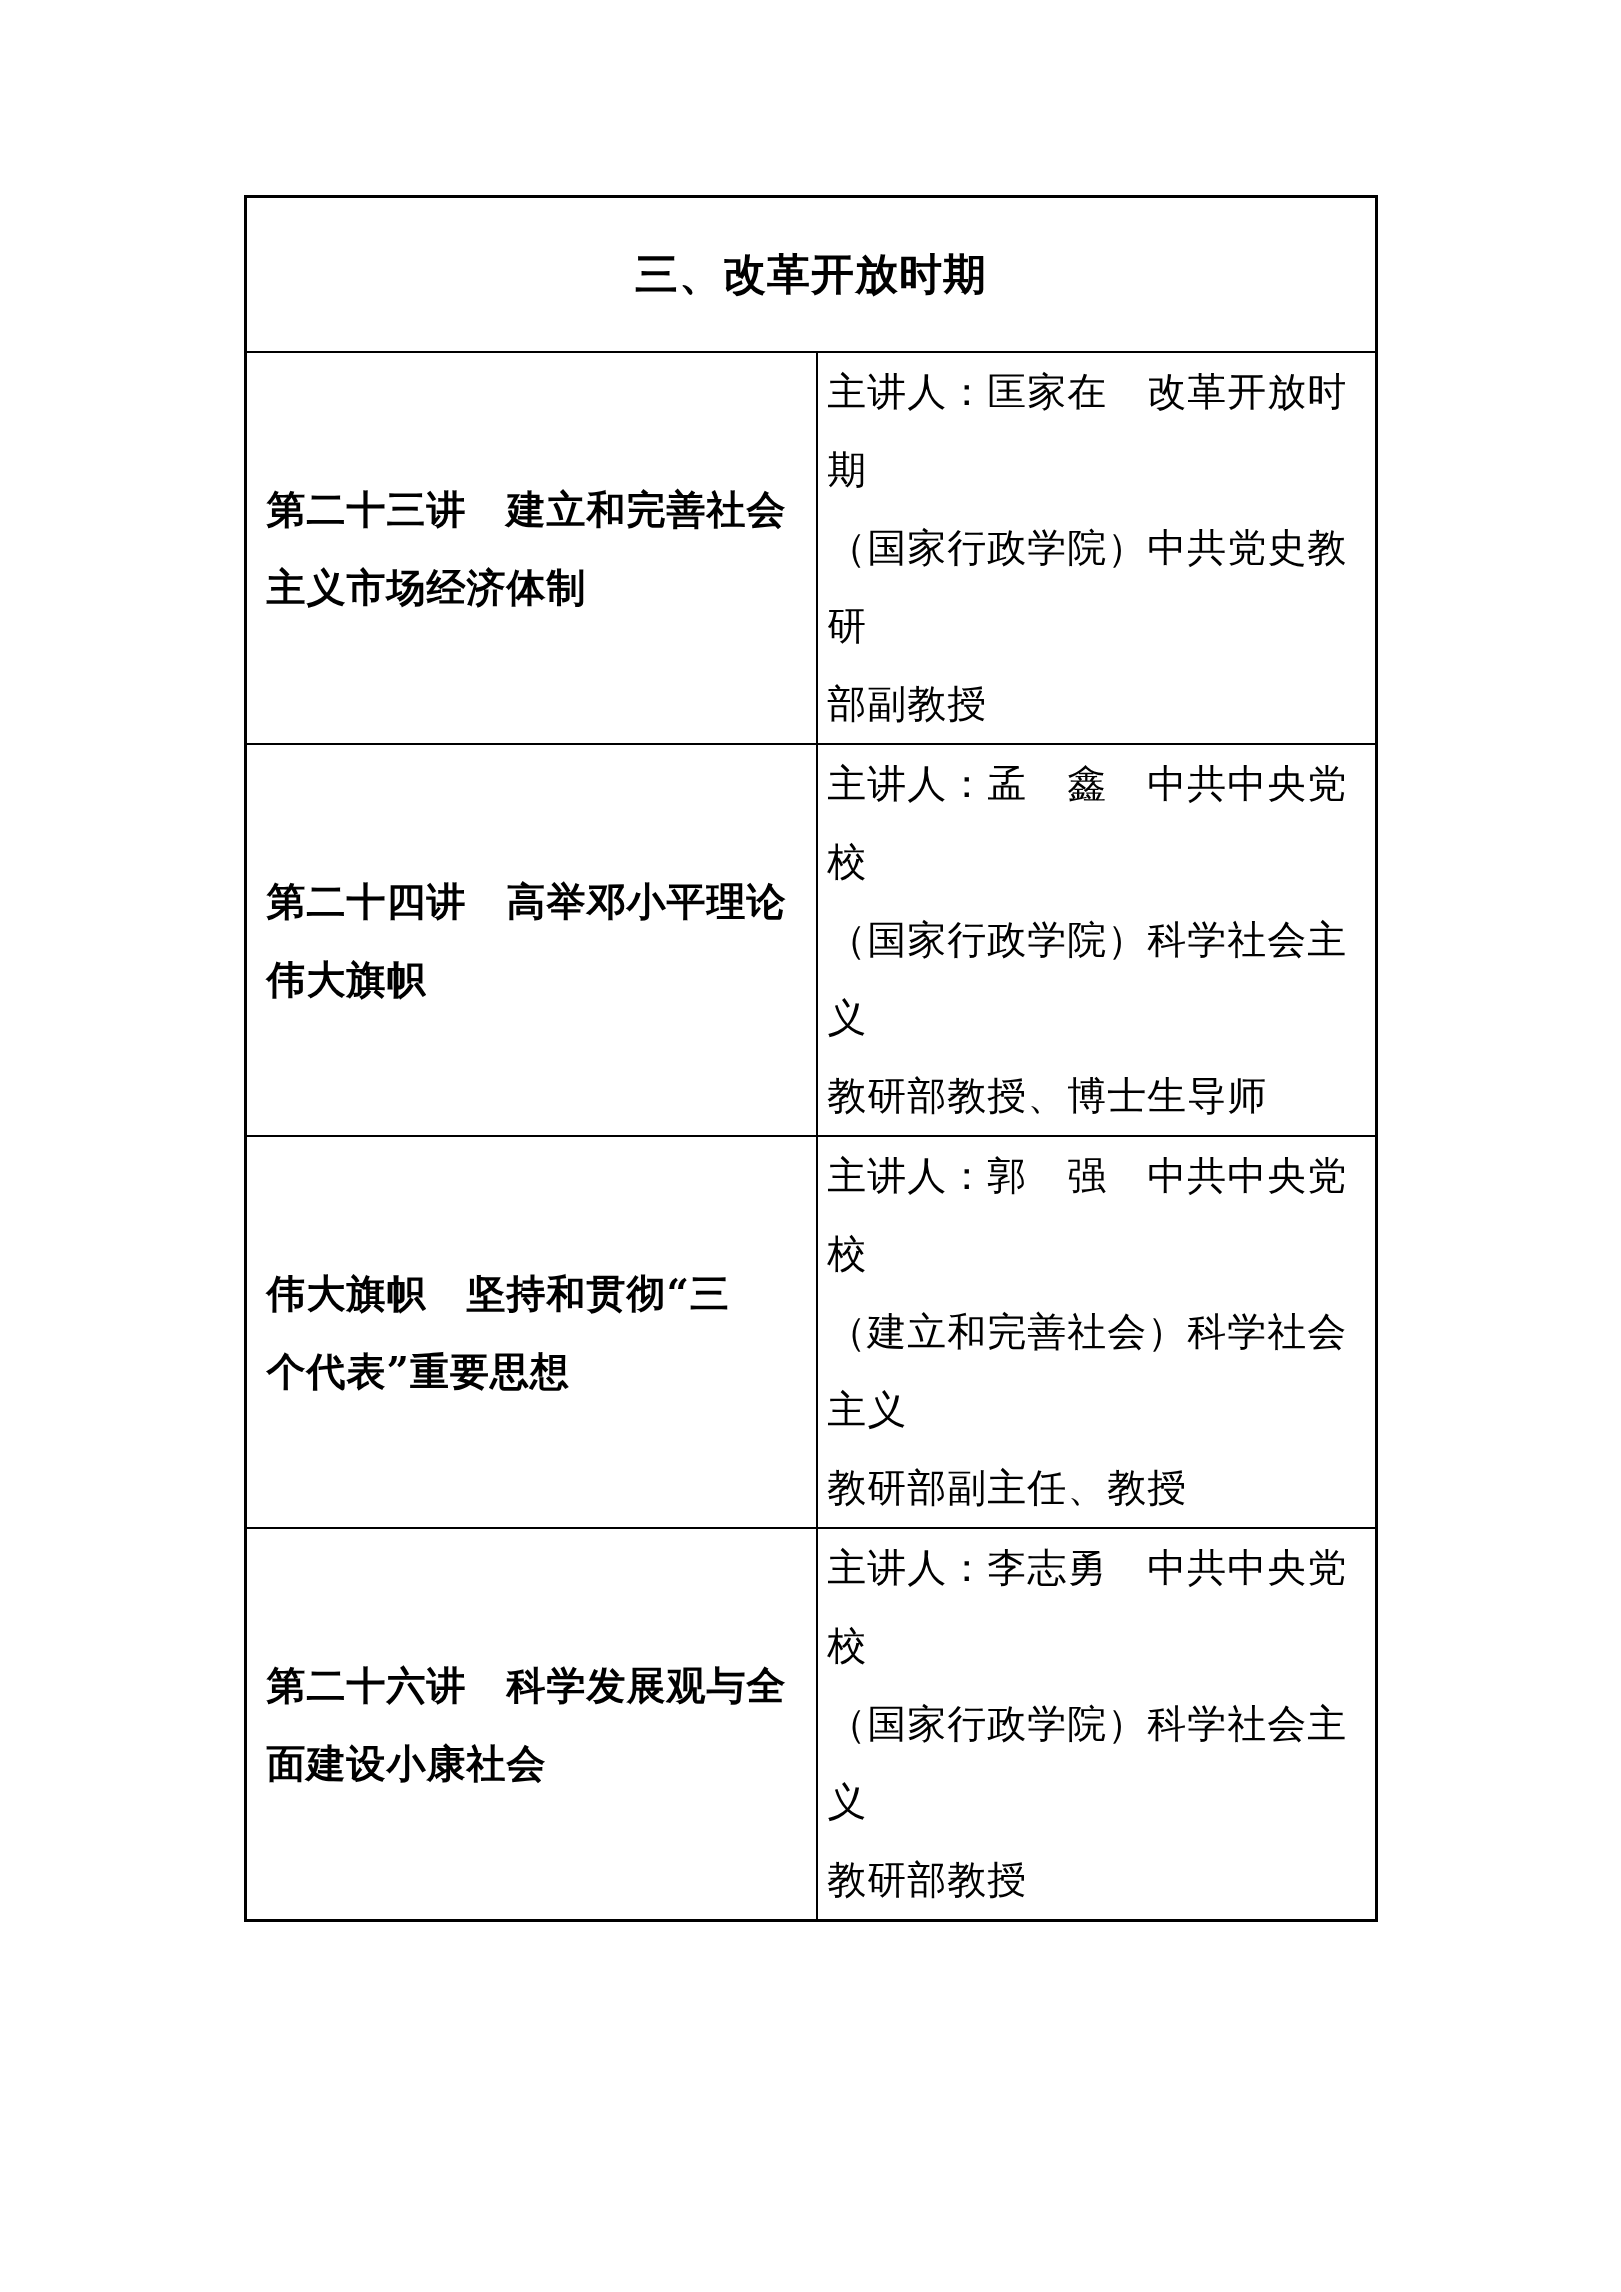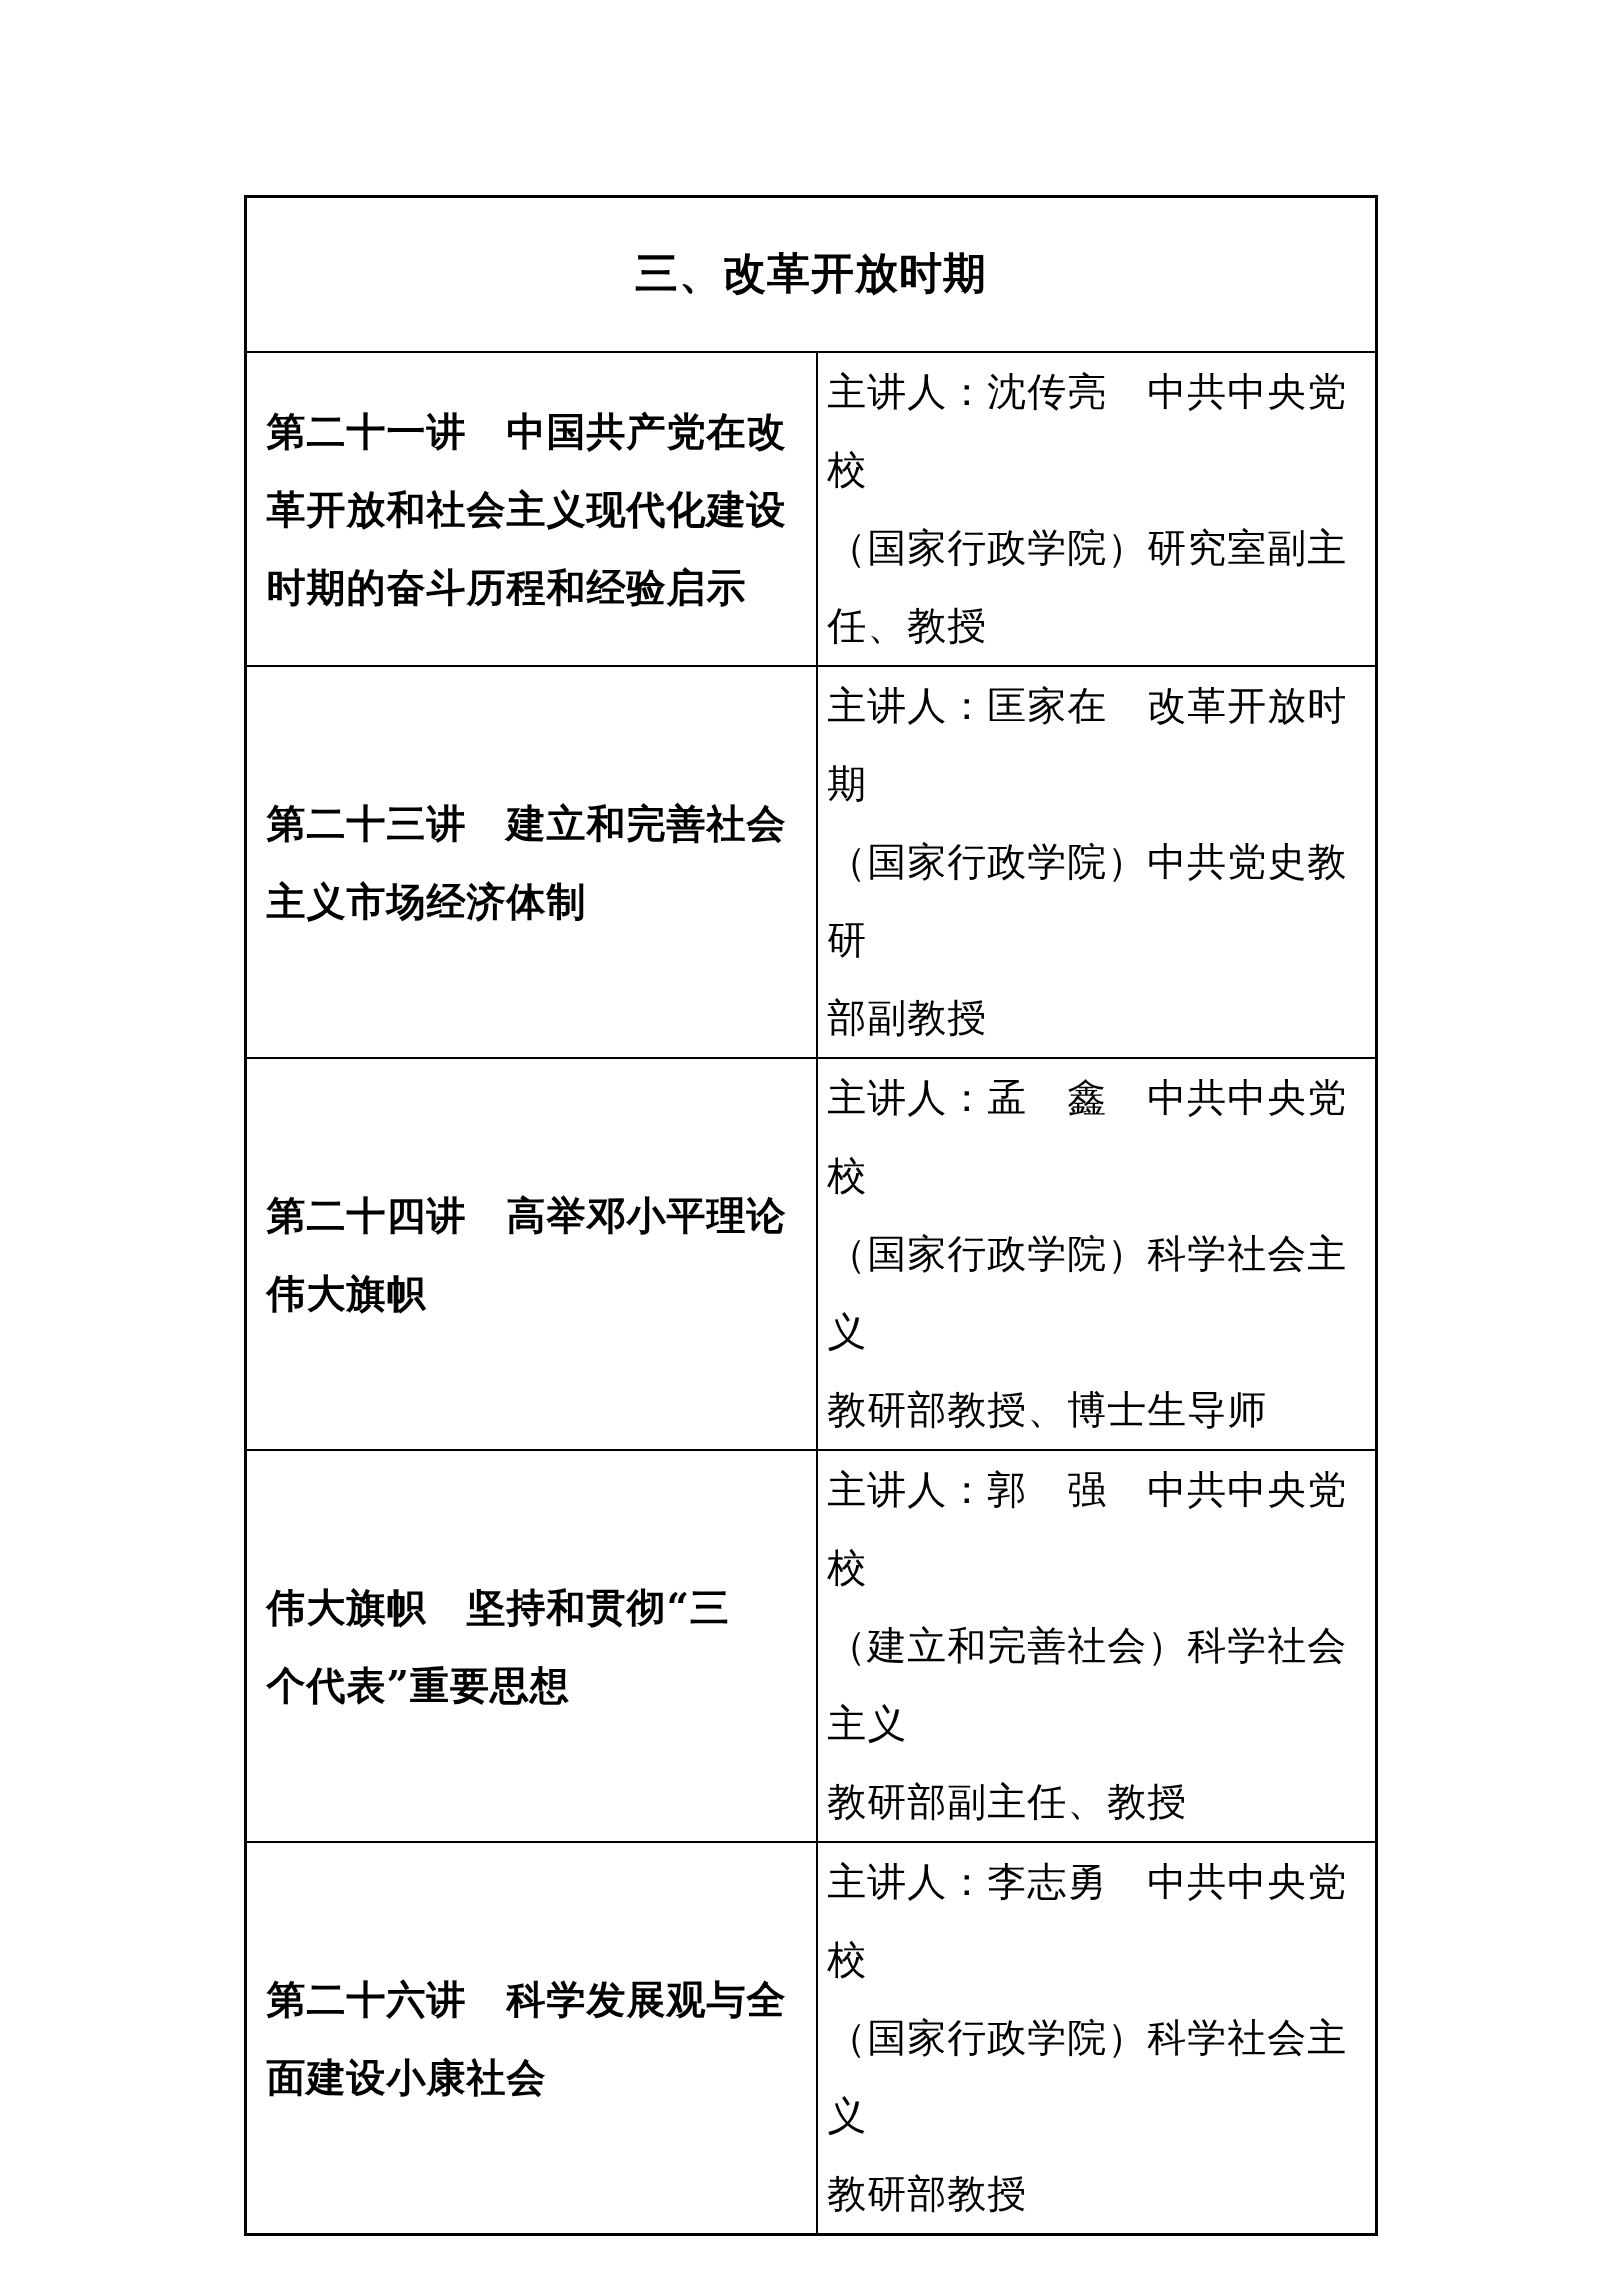--- a/index.html
+++ b/index.html
@@ -37,21 +37,20 @@
   table.lecture-table tr.outer-bottom td { border-bottom: 3.9px solid #000000; }
   table.lecture-table tr.header-row td { border-bottom: 2.9px solid #000000; }
 
   .header-text {
     text-align: center;
     font-size: 43px;
     font-weight: bold;
     letter-spacing: 1px;
     line-height: 78px;
     white-space: pre-line;
-    font-family: Liberation Serif, serif;
   }
   .cell-text {
     font-size: 39px;
     line-height: 78px;
     white-space: pre-line;
     letter-spacing: 1px;
   }
   td.lecture-cell .cell-text {
     padding-left: 19.6px;
     padding-right: 5.9px;
@@ -69,32 +68,20 @@
 <div class="page">
   <table class="lecture-table">
     <colgroup>
       <col style="width: 571px">
       <col style="width: 560px">
     </colgroup>
     <tbody>
       <tr class="header-row outer-top" style="height: 155px">
         <td colspan="2" class="outer-left outer-right">
           <div class="header-text">三、改革开放时期</div>
-        </td>
-      </tr>
-      <tr style="height: 267px">
-        <td class="lecture-cell outer-left">
-          <div class="cell-text">第二十一讲　中国共产党在改
-革开放和社会主义现代化建设
-时期的奋斗历程和经验启示</div>
-        </td>
-        <td class="speaker-cell outer-right">
-          <div class="cell-text">主讲人：沈传亮　中共中央党校
-（国家行政学院）研究室副主
-任、教授</div>
         </td>
       </tr>
       <tr style="height: 250px">
         <td class="lecture-cell outer-left">
           <div class="cell-text">第二十三讲　建立和完善社会
 主义市场经济体制</div>
         </td>
         <td class="speaker-cell outer-right">
           <div class="cell-text">主讲人：匡家在　改革开放时期
 （国家行政学院）中共党史教研

